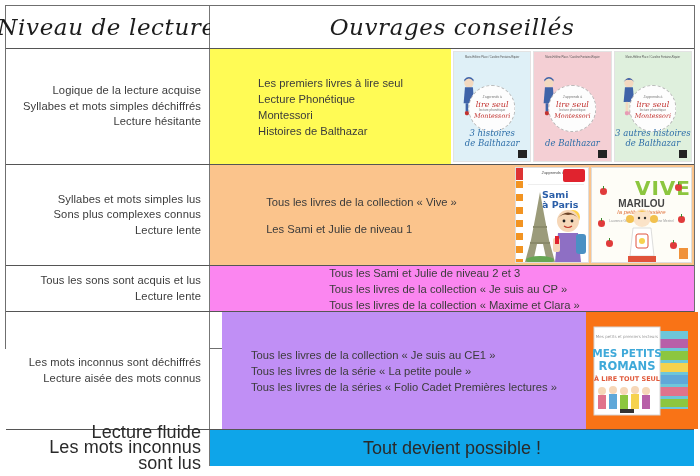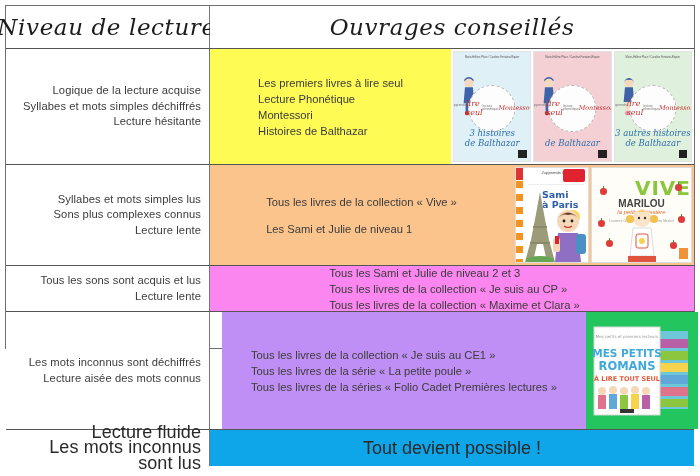--- a/index.html
+++ b/index.html
@@ -69,39 +69,39 @@
   .r3 { height: 46px; }
   .r4 { height: 118px; gap: 12px; }
   .r5 { height: 36px; border-bottom: none; }
 
   .r1 .band { background: #FFFB55; flex: 0 0 241px; }
   .r1 .imgwrap { flex: 1 1 auto; background: #ffffff; display: flex; }
   .r2 .band { background: #FBC48C; flex: 0 0 303px; }
   .r2 .imgwrap { flex: 1 1 auto; background: #FBC48C; display: flex; }
   .r3 .band { background: #FB86F0; flex: 1 1 auto; }
   .r4 .band { background: #C08FF5; flex: 0 0 364px; }
-  .r4 .imgwrap { flex: 1 1 auto; background: #22c55e; display: flex; align-items: center; justify-content: center; }
+  .r4 .imgwrap { flex: 1 1 auto; background: #f97316; display: flex; align-items: center; justify-content: center; }
   .r5 .band { background: #0ea5e9; flex: 1 1 auto; }
   .r5 .lines { font-size: 18px; color: #2a2a2a; }
 
   
   .covers { display: flex; gap: 2px; align-items: stretch; width: 100%; padding: 2px; }
   .cover { flex: 1 1 0; position: relative; overflow: hidden; border: .5px solid #e3e3e3; }
   .cv-blue  { background: #dff0f7; }
   .cv-pink  { background: #f4cfd4; }
   .cv-green { background: #dff0dd; }
   .cov-top { position:absolute; top:4px; left:0; right:0; text-align:center; font-size:2.6px; color:#555; }
   .medal {
     position: absolute; left: 50%; top: 30%;
     transform: translateX(-50%);
     width: 62%; aspect-ratio: 1/1;
     border-radius: 50%;
     background: #fdfdfd;
     border: 1px dashed #b9b9b9;
-    display: flex; flex-direction: row;
+    display: flex; flex-direction: column;
     align-items: center; justify-content: center;
     line-height: 1.15;
   }
   .medal .t1 { font-size: 3.4px; color: #777; }
   .medal .t2 { font-size: 8px; color: #c2322f; font-style: italic; font-family: "DejaVu Serif", serif; }
   .medal .t3 { font-size: 3.2px; color: #777; }
   .medal .t4 { font-size: 6.4px; color: #c2322f; font-style: italic; font-family: "DejaVu Serif", serif; }
   .cov-title {
     position: absolute; left: 0; right: 0; bottom: 12%;
     text-align: center;

